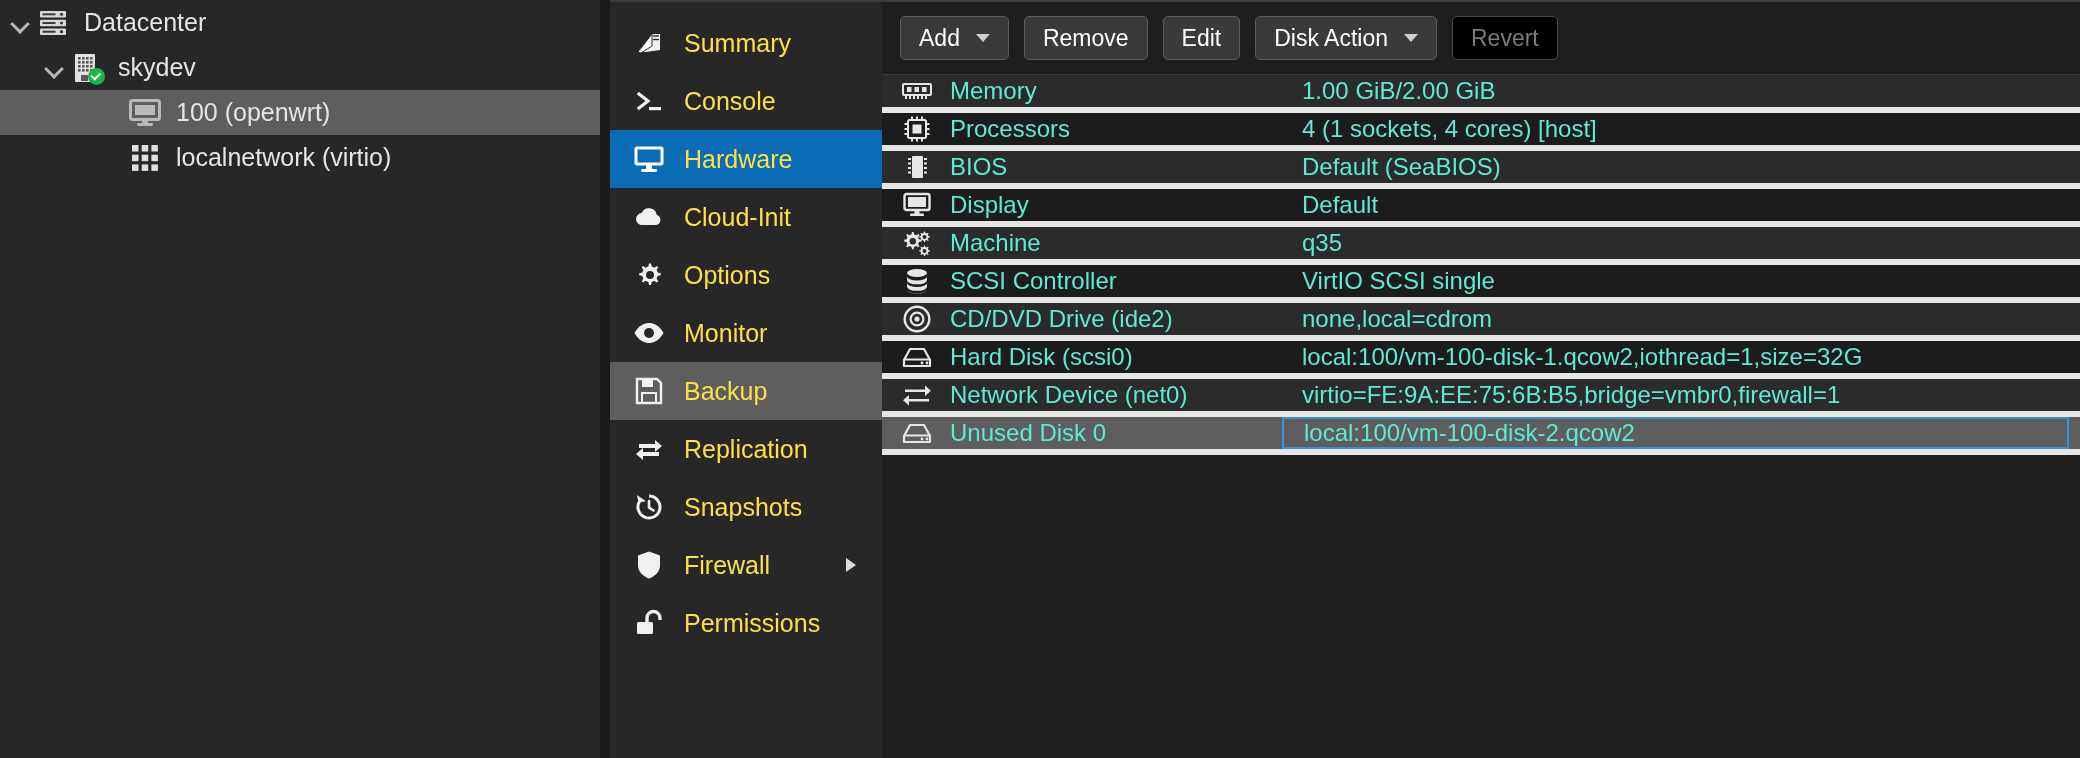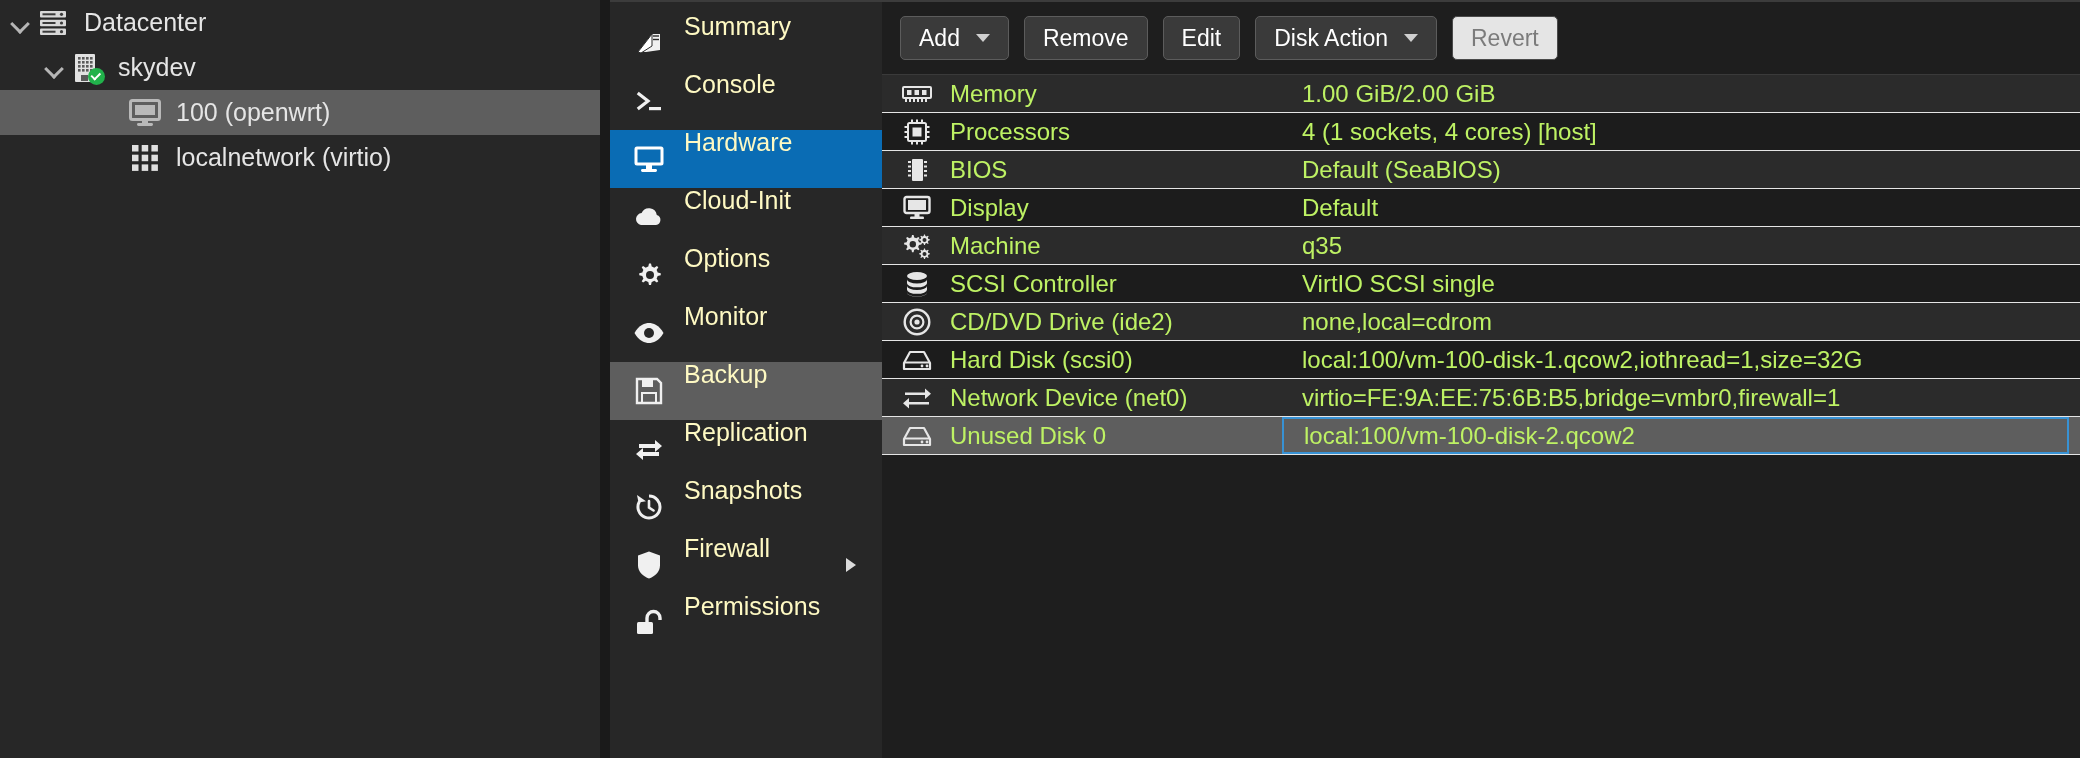--- a/index.html
+++ b/index.html
@@ -111,25 +111,26 @@
     width: 272px;
     min-width: 272px;
     background: #272727;
     height: 758px;
     box-sizing: border-box;
     border-top: 2px solid #3c3c3c;
     padding-top: 12px;
   }
   .nav-item {
     display: flex;
+    align-items: center;
     height: 58px;
     padding-left: 18px;
     box-sizing: border-box;
     font-size: 25px;
-    color: #fef9c3;
+    color: #fde047;
     white-space: nowrap;
     position: relative;
   }
   .nav-item.active {
     background: #0a6cb4;
   }
   .nav-item.highlight {
     background: #5e5e5e;
   }
   .nav-icon {
@@ -185,21 +186,21 @@
     font-family: "Liberation Sans", sans-serif;
     display: inline-flex;
     align-items: center;
     padding: 0 18px;
     box-sizing: border-box;
     white-space: nowrap;
     gap: 16px;
   }
   .tb-btn.disabled {
     color: #7b7b7b;
-    background: #e5e5e5;
+    background: #000000;
     border-color: #4a4a4a;
   }
   .caret {
     width: 0;
     height: 0;
     border-top: 8px solid #cfcfcf;
     border-left: 7px solid transparent;
     border-right: 7px solid transparent;
     display: inline-block;
   }
@@ -210,23 +211,23 @@
     flex-direction: column;
     background: #1e1e1e;
     border-top: 1px solid #3a3a3a;
   }
   .hw-row {
     display: flex;
     align-items: center;
     height: 38px;
     min-height: 38px;
     box-sizing: border-box;
-    border-bottom: 1px solid #e5e5e5;
+    border-bottom: 6px solid #e5e5e5;
     font-size: 24px;
-    color: #bef264;
+    color: #5eead4;
     white-space: nowrap;
     background: #2b2b2b;
   }
   .hw-row.alt { background: #1c1c1c; }
   .hw-row.selected { background: #5e5e5e; }
   .hw-cell-name {
     width: 400px;
     min-width: 400px;
     display: flex;
     align-items: center;

